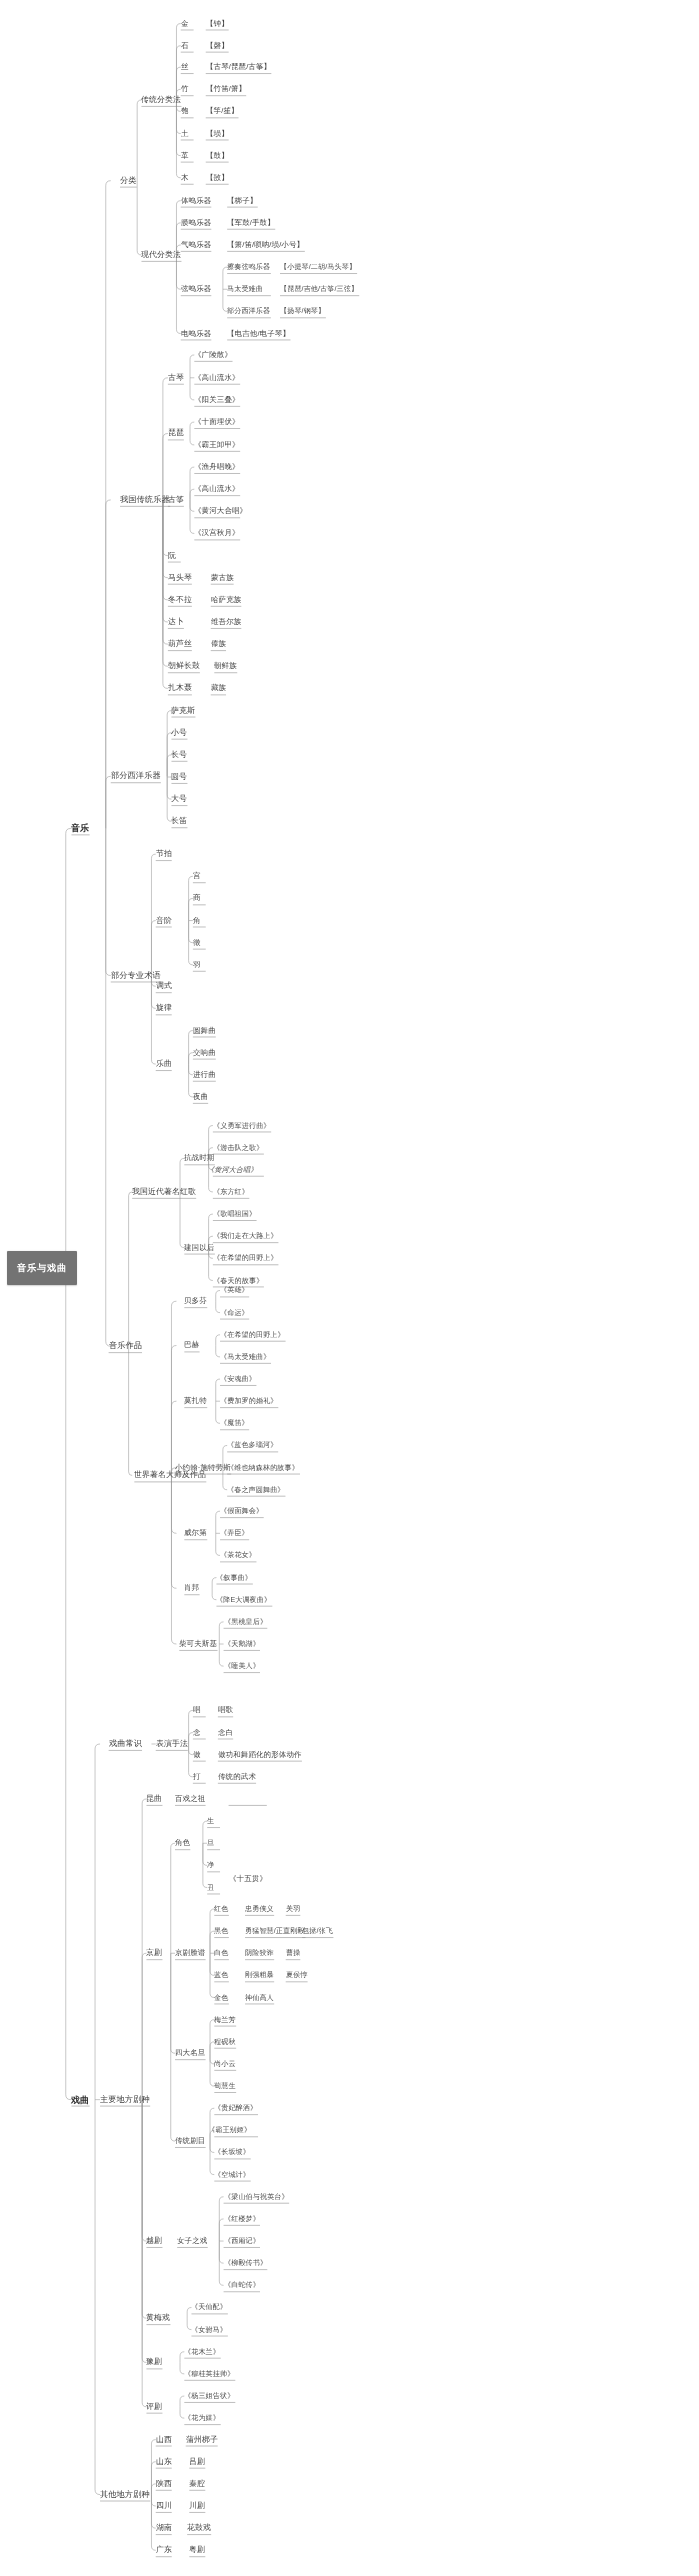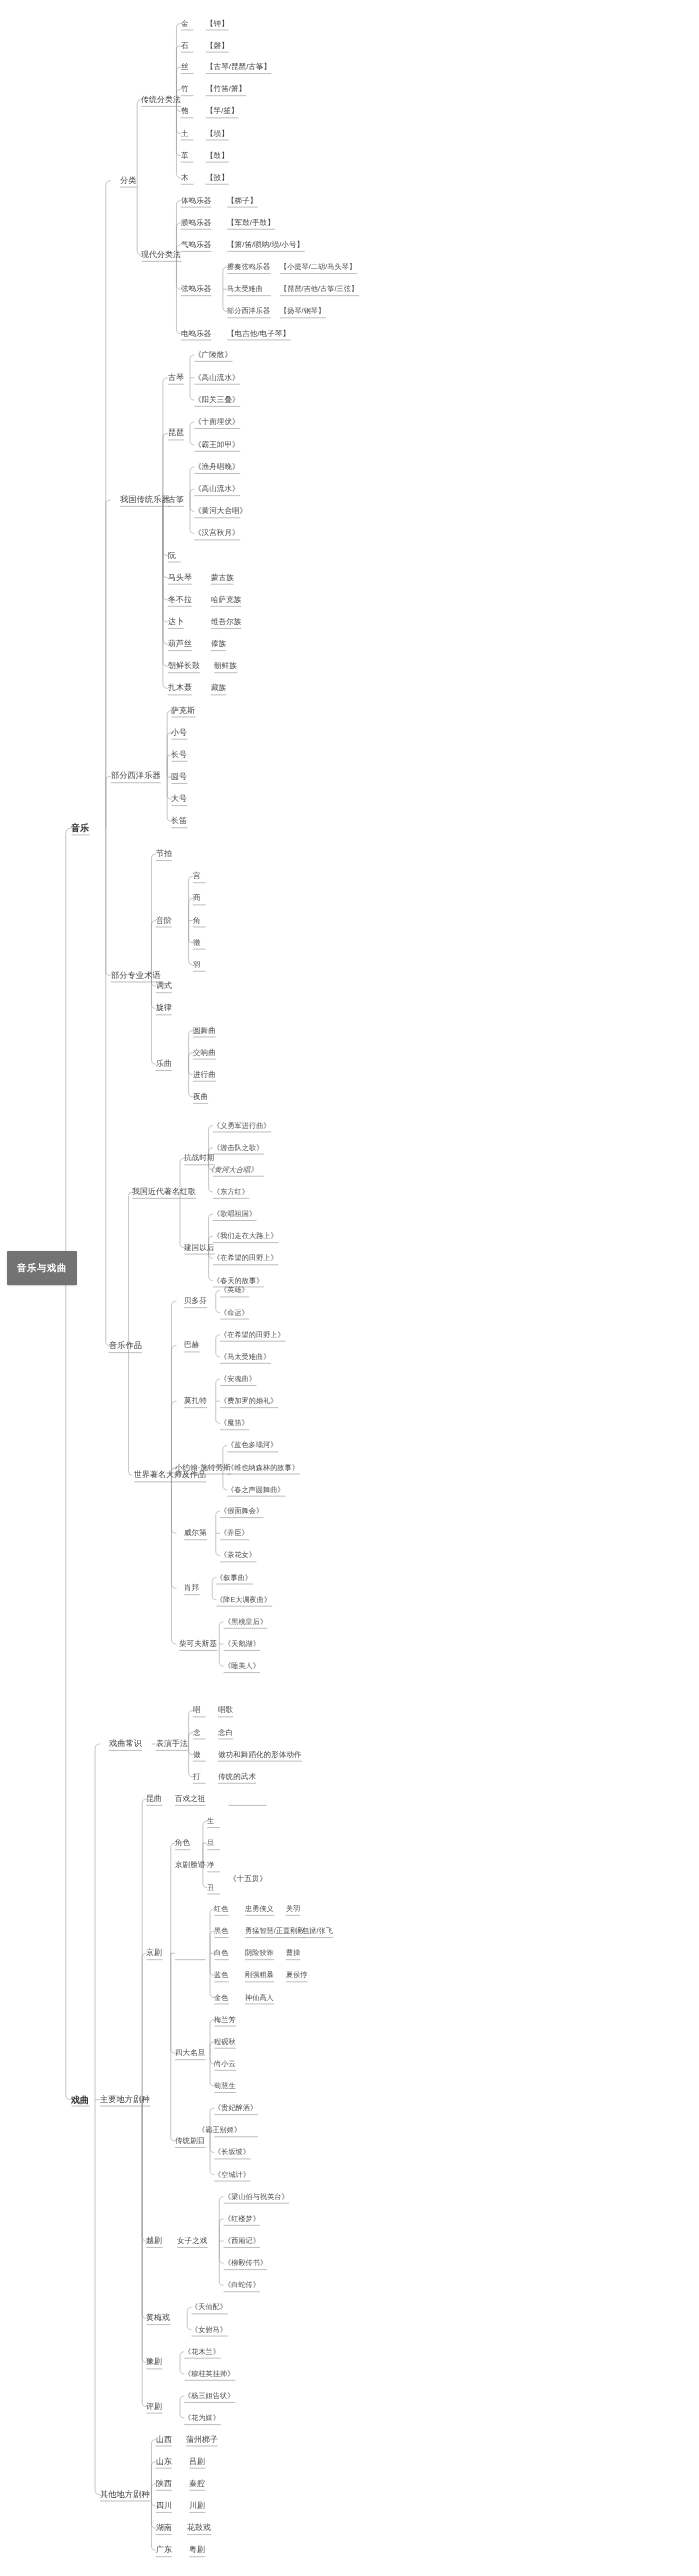--- a/index.html
+++ b/index.html
@@ -577,21 +577,21 @@
   <div class="node lvl4" style="left:229px;top:1879px;">《十五贯》</div>
 
   <div class="node lvl3" style="left:146px;top:1953px;">京剧</div>
 
   <div class="node lvl4" style="left:175px;top:1843px;">角色</div>
   <div class="node lvl5" style="left:207px;top:1821px;">生</div>
   <div class="node lvl5" style="left:207px;top:1843px;">旦</div>
   <div class="node lvl5" style="left:207px;top:1865px;">净</div>
   <div class="node lvl5" style="left:207px;top:1888px;">丑</div>
 
-  <div class="node lvl4" style="left:175px;top:1865px;text-align:center;">京剧脸谱</div>
+  <div class="node lvl4" style="left:175px;top:1953px;text-align:center;">京剧脸谱</div>
   <div class="node lvl5" style="left:214px;top:1909px;">红色</div>
   <div class="node lvl5" style="left:245px;top:1909px;">忠勇侠义</div>
   <div class="node lvl5" style="left:286px;top:1909px;">关羽</div>
   <div class="node lvl5" style="left:214px;top:1931px;">黑色</div>
   <div class="node lvl5" style="left:245px;top:1931px;">勇猛智慧/正直刚毅</div>
   <div class="node lvl5" style="left:302px;top:1931px;">包拯/张飞</div>
   <div class="node lvl5" style="left:214px;top:1953px;">白色</div>
   <div class="node lvl5" style="left:245px;top:1953px;">阴险狡诈</div>
   <div class="node lvl5" style="left:286px;top:1953px;">曹操</div>
   <div class="node lvl5" style="left:214px;top:1975px;">蓝色</div>
@@ -601,21 +601,21 @@
   <div class="node lvl5" style="left:245px;top:1998px;">神仙高人</div>
 
   <div class="node lvl4" style="left:175px;top:2053px;">四大名旦</div>
   <div class="node lvl5" style="left:214px;top:2020px;">梅兰芳</div>
   <div class="node lvl5" style="left:214px;top:2042px;">程砚秋</div>
   <div class="node lvl5" style="left:214px;top:2064px;">尚小云</div>
   <div class="node lvl5" style="left:214px;top:2086px;">荀慧生</div>
 
   <div class="node lvl4" style="left:175px;top:2141px;">传统剧目</div>
   <div class="node lvl5" style="left:214px;top:2108px;">《贵妃醉酒》</div>
-  <div class="node lvl5" style="left:198px;top:2130px;font-family:Liberation Serif, serif;">《霸王别姬》</div>
+  <div class="node lvl5" style="left:208px;top:2130px;font-family:Liberation Serif, serif;">《霸王别姬》</div>
   <div class="node lvl5" style="left:214px;top:2152px;">《长坂坡》</div>
   <div class="node lvl5" style="left:214px;top:2175px;">《空城计》</div>
 
   <div class="node lvl3" style="left:146px;top:2241px;">越剧</div>
   <div class="node lvl4" style="left:177px;top:2241px;">女子之戏</div>
   <div class="node lvl5" style="left:224px;top:2197px;">《梁山伯与祝英台》</div>
   <div class="node lvl5" style="left:224px;top:2219px;">《红楼梦》</div>
   <div class="node lvl5" style="left:224px;top:2241px;">《西厢记》</div>
   <div class="node lvl5" style="left:224px;top:2263px;">《柳毅传书》</div>
   <div class="node lvl5" style="left:224px;top:2285px;">《白蛇传》</div>

